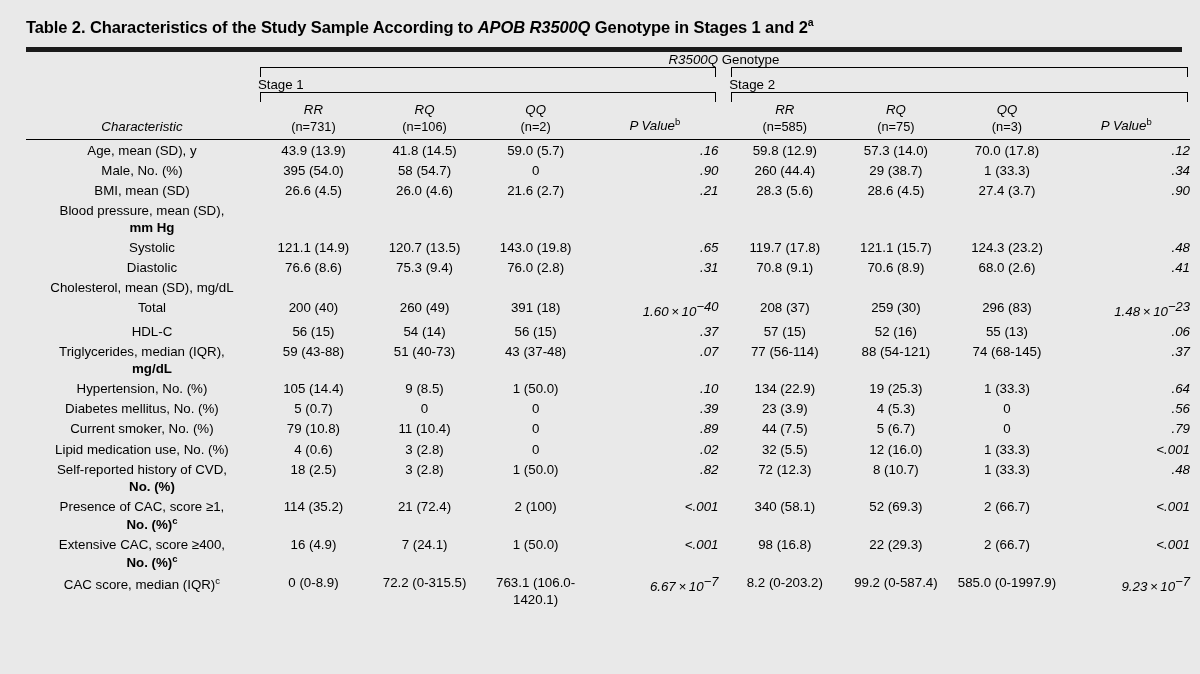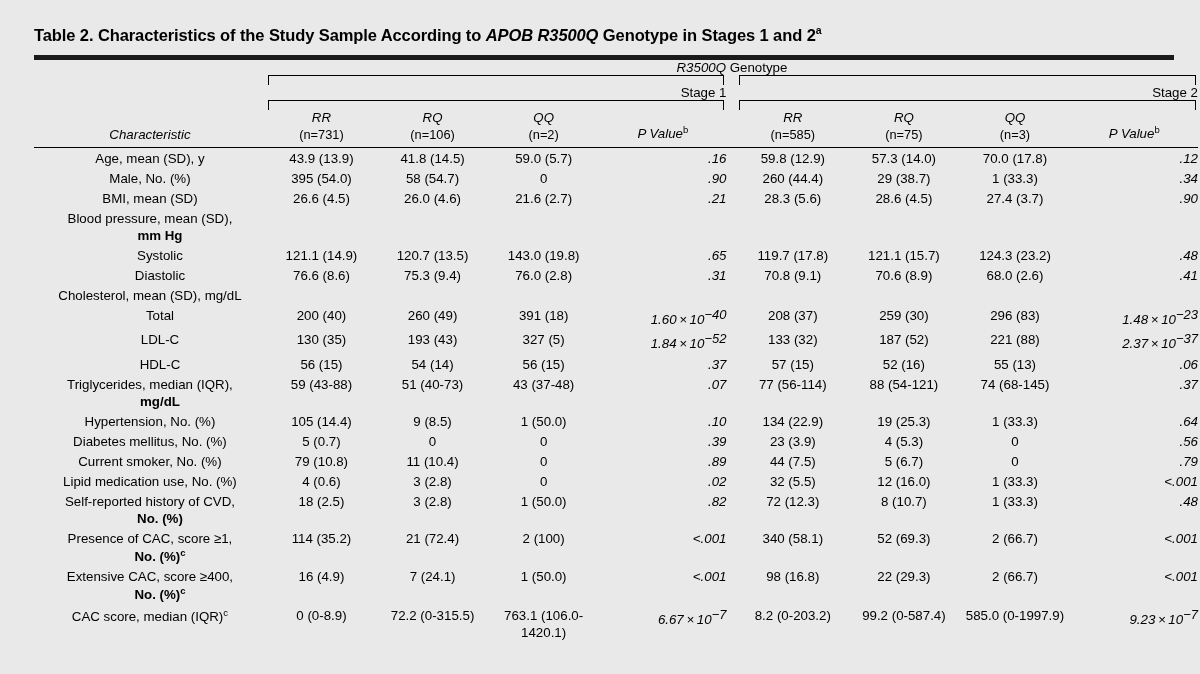--- a/index.html
+++ b/index.html
@@ -12,21 +12,21 @@
     height: 674px;
     overflow: hidden;
     font-family: "Liberation Sans", sans-serif;
     color: #000;
   }
   .page {
     position: relative;
     width: 1200px;
     height: 674px;
     background: #e9e9e9;
-    padding: 12px;
+    padding: 4px;
     box-sizing: border-box;
   }
   .title {
     font-size: 16.5px;
     font-weight: bold;
     padding: 12px 18px 0 22px;
     letter-spacing: -0.1px;
     line-height: 1.25;
   }
   .title .ital { font-style: italic; }
@@ -72,21 +72,21 @@
 
   .bracket-row td { height: 10px; padding: 0; }
   .bracket {
     border-top: 1.5px solid #000;
     border-left: 1.5px solid #000;
     border-right: 1.5px solid #000;
     height: 9px;
     margin: 0 2px;
   }
   .stage-hdr {
-    text-align: right;
+    text-align: left;
     font-weight: bold;
     padding: 4px 0 2px 0;
   }
   .subhdr-row td {
     text-align: center;
     font-weight: bold;
     font-style: italic;
     padding-bottom: 0px;
     line-height: 1.25;
   }
@@ -317,34 +317,20 @@
           <td class="c-num">391 (18)</td>
           <td class="c-p">1.60 × 10<span class="exp">−40</span></td>
           <td class="c-gap"></td>
           <td class="c-num">208 (37)</td>
           <td class="c-num">259 (30)</td>
           <td class="c-num">296 (83)</td>
           <td class="c-p">1.48 × 10<span class="exp">−23</span></td>
         </tr>
         <tr class="data">
           <td class="c-char">
-            <span class="indent1">LDL-C</span>
-          </td>
-          <td class="c-num">130 (35)</td>
-          <td class="c-num">193 (43)</td>
-          <td class="c-num">327 (5)</td>
-          <td class="c-p">1.84 × 10<span class="exp">−52</span></td>
-          <td class="c-gap"></td>
-          <td class="c-num">133 (32)</td>
-          <td class="c-num">187 (52)</td>
-          <td class="c-num">221 (88)</td>
-          <td class="c-p">2.37 × 10<span class="exp">−37</span></td>
-        </tr>
-        <tr class="data">
-          <td class="c-char">
             <span class="indent1">HDL-C</span>
           </td>
           <td class="c-num">56 (15)</td>
           <td class="c-num">54 (14)</td>
           <td class="c-num">56 (15)</td>
           <td class="c-p">.37</td>
           <td class="c-gap"></td>
           <td class="c-num">57 (15)</td>
           <td class="c-num">52 (16)</td>
           <td class="c-num">55 (13)</td>

